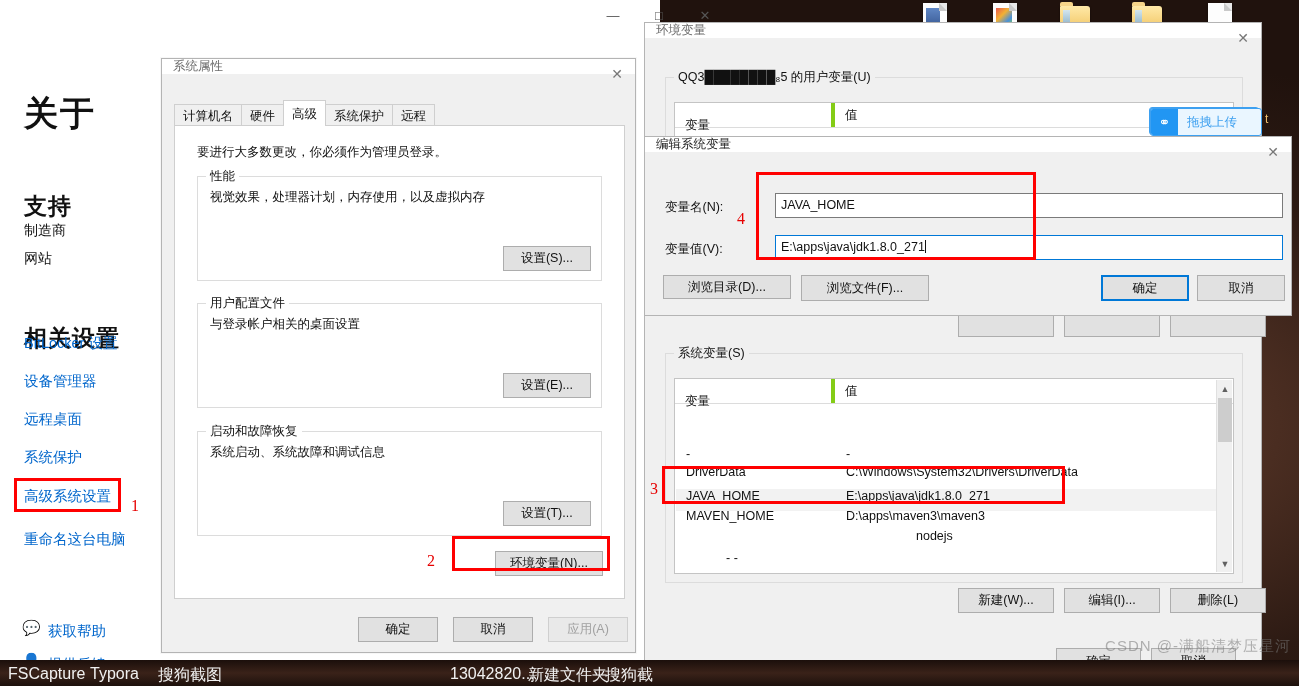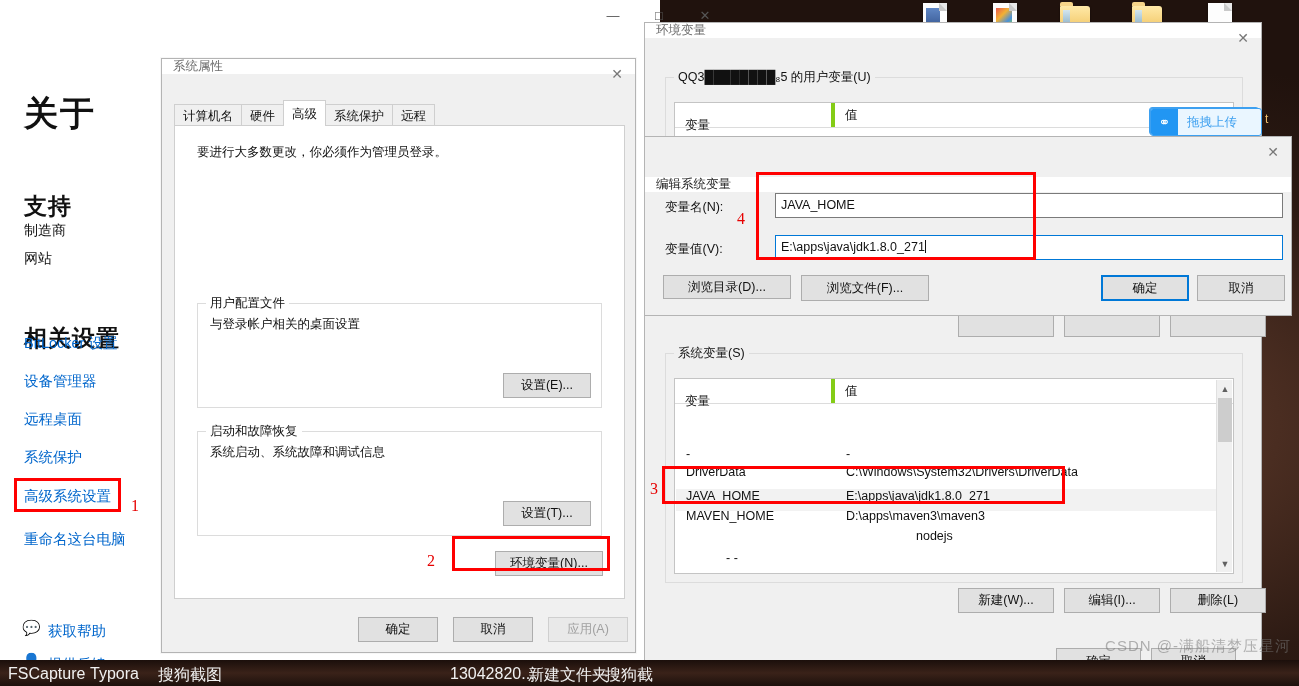--- a/index.html
+++ b/index.html
@@ -177,21 +177,21 @@
     width: 27px; height: 26px; background: #2196f3;
     display: flex; align-items: center; justify-content: center; color: #fff; font-size: 14px;
   }
   .upload-txt { padding: 0 9px; font-size: 12.5px; color: #3da0f0; }
 
   
   .editvar {
     position: absolute; left: 644px; top: 136px; width: 648px; height: 180px;
     background: #f0f0f0; border: 1px solid #b4b4b4;
   }
-  .editvar .dlg-title { color: #222; font-size: 12.5px; margin-top: 40px; }
+  .editvar .dlg-title { color: #222; font-size: 12.5px; }
   .ev-label { position: absolute; font-size: 12.5px; color: #111; }
   .ev-input {
     position: absolute; background: #ffffff; border: 1px solid #7a7a7a;
     font-size: 12.5px; color: #111; padding: 2px 5px; line-height: 19px;
     font-family: "Liberation Sans", sans-serif;
   }
   .ev-input.focus { border: 1px solid #0078d7; }
   .caret { display:inline-block; width:1px; height:13px; background:#111; vertical-align:-2px; }
 
   
@@ -286,20 +286,25 @@
       <div class="tab">硬件</div>
       <div class="tab active">高级</div>
       <div class="tab">系统保护</div>
       <div class="tab">远程</div>
     </div>
 
     <div class="tabpanel">
 
       <div class="panel-note">要进行大多数更改，你必须作为管理员登录。</div>
 
+      <div class="gbox" style="left:22px; top:50px; width:405px; height:105px;">
+        <span class="gbox-legend">性能</span>
+        <span class="gbox-text">视觉效果，处理器计划，内存使用，以及虚拟内存</span>
+        <div class="btn btn-abs" style="right:10px; bottom:9px; width:88px; height:25px;">设置(S)...</div>
+      </div>
 
       <div class="gbox" style="left:22px; top:177px; width:405px; height:105px;">
         <span class="gbox-legend">用户配置文件</span>
         <span class="gbox-text">与登录帐户相关的桌面设置</span>
         <div class="btn btn-abs" style="right:10px; bottom:9px; width:88px; height:25px;">设置(E)...</div>
       </div>
 
       <div class="gbox" style="left:22px; top:305px; width:405px; height:105px;">
         <span class="gbox-legend">启动和故障恢复</span>
         <span class="gbox-text">系统启动、系统故障和调试信息</span>

